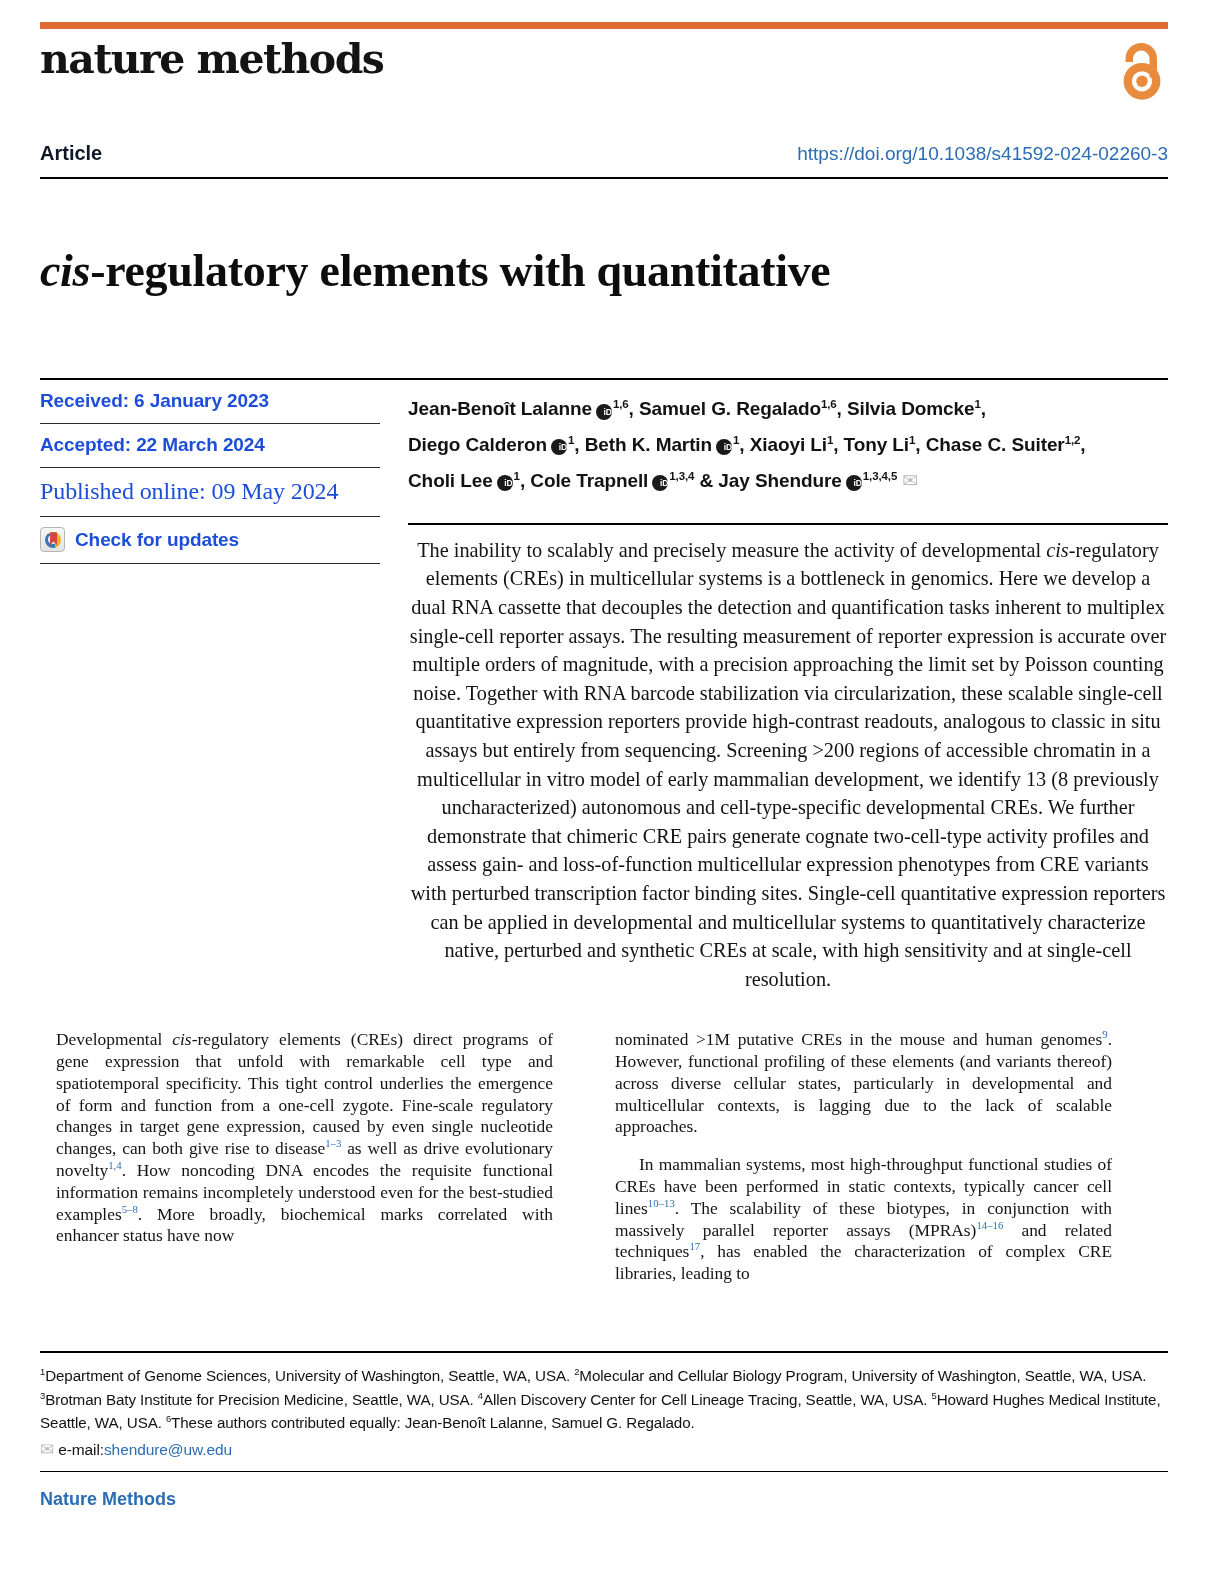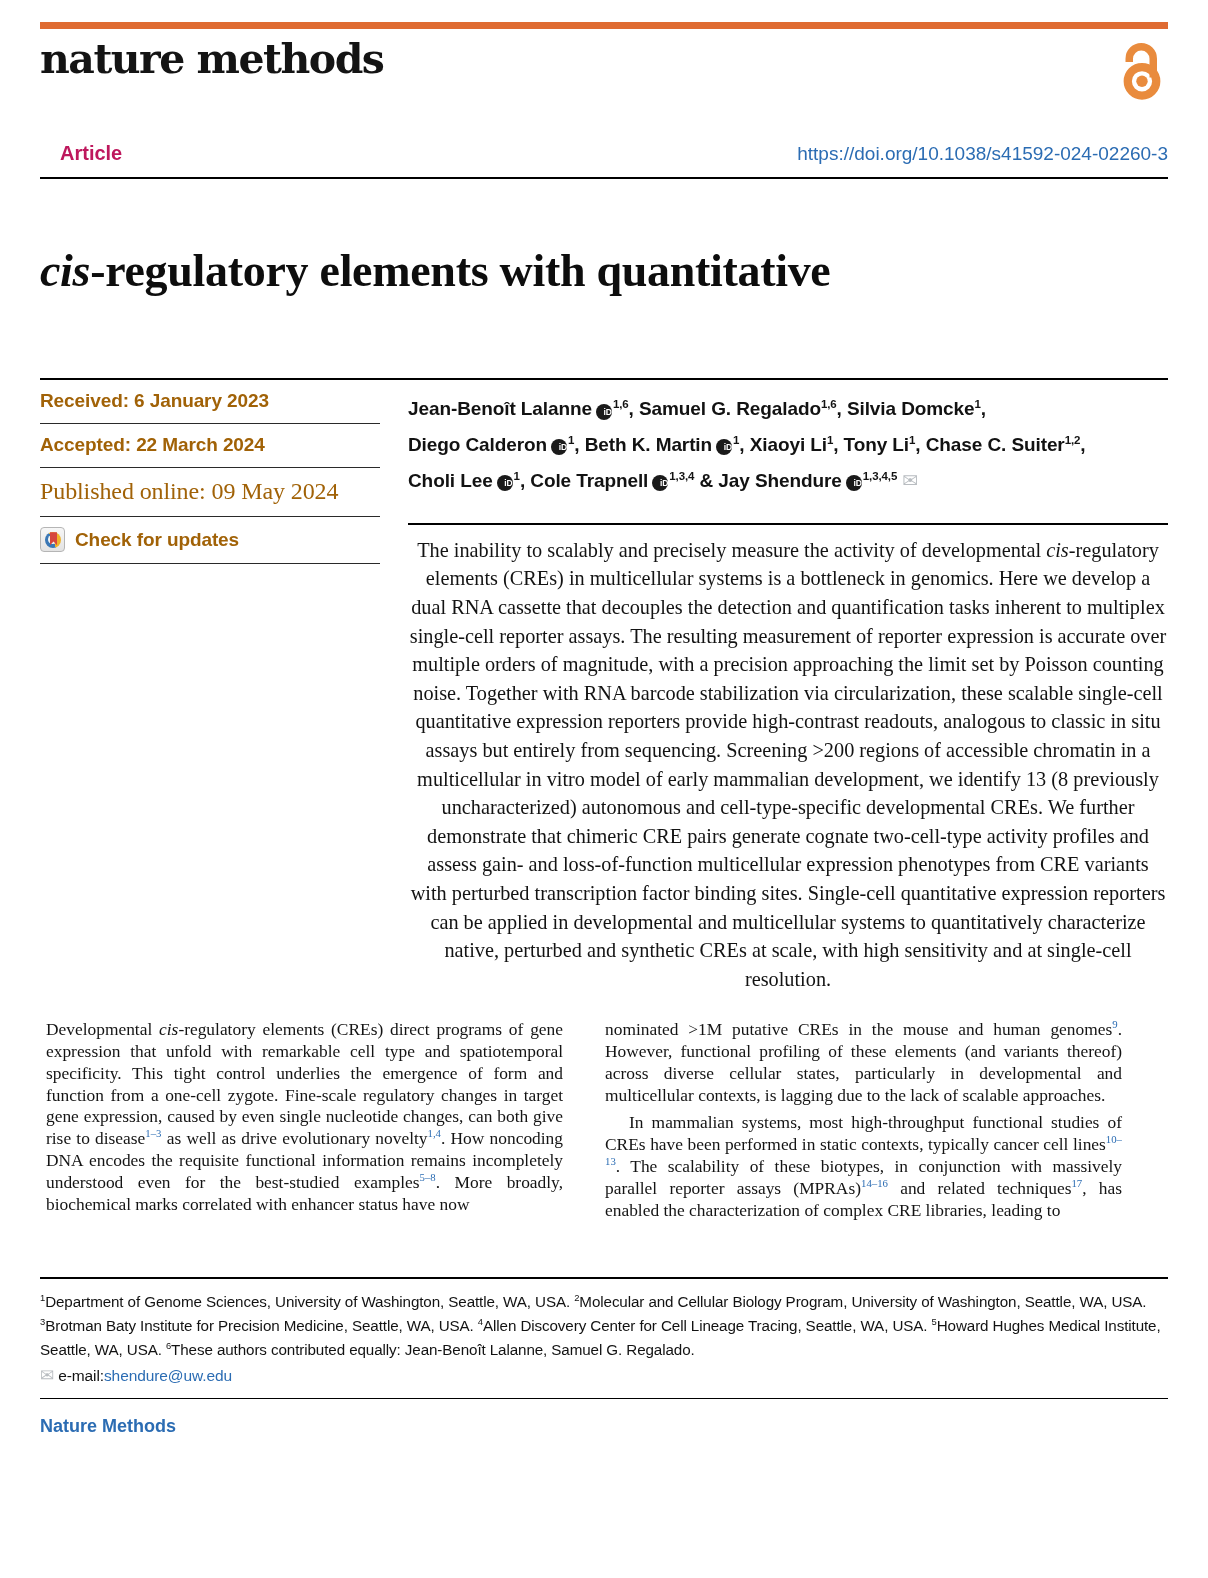--- a/index.html
+++ b/index.html
@@ -15,37 +15,37 @@
   .topbar { margin-top:22px; height:7px; background:#df6b32; }
   .header { display:flex; justify-content:space-between; align-items:flex-start; margin-top:7px; }
   .journal-logo {
     font-family:"DejaVu Serif", serif; font-weight:700; font-size:41px;
     letter-spacing:-1.5px; color:#141414; line-height:1.15;
   }
   .oa-icon { margin-top:4px; margin-right:2px; }
 
   
   .masthead { display:flex; justify-content:space-between; align-items:baseline; margin-top:38px; }
-  .article-label { font-size:20px; font-weight:700; color:#be185d;margin-left:20px; }
+  .article-label { font-size:20px; font-weight:700; color:#0f172a; }
   .doi-link { font-size:19px; font-weight:500; color:#2b6cb3; text-decoration:none; }
   .rule-heavy { border-top:2px solid #000; margin-top:12px; }
 
   
   h1.title {
     font-family:"Liberation Serif", serif; font-weight:700; font-size:46px;
     line-height:1.21; letter-spacing:-0.3px; color:#0d0d0d; margin-top:8px;
   }
   h1.title i { font-style:italic; }
 
   
   .metagrid { display:flex; gap:28px; margin-top:80px; border-top:2px solid #000; }
   .metacol { width:340px; flex:none; }
   .metarow {
     padding:10px 0 11px; border-bottom:1.3px solid #2a2a2a;
-    font-size:19px; font-weight:700; color:#a16207; letter-spacing:-0.1px;
+    font-size:19px; font-weight:700; color:#1d4ed8; letter-spacing:-0.1px;
   }
   .metarow.serif { font-family:"Liberation Serif", serif; font-weight:400; font-size:24px; }
   .metarow.check { display:flex; align-items:center; gap:10px; cursor:pointer; }
 
   .crossmark { width:25px; height:25px; flex:none; border:1px solid #b5b5b5; border-radius:4px;
     background:linear-gradient(#f7f7f7,#e3e3e3); position:relative;
     display:flex; align-items:center; justify-content:center; }
   .crossmark .ring { width:16px; height:16px; border-radius:50%;
     background:conic-gradient(from 160deg, #3a77b5 0deg 170deg, #efb32a 170deg 360deg);
     display:flex; align-items:center; justify-content:center; }
@@ -68,21 +68,21 @@
     font-family:"Liberation Serif", serif; font-size:20.3px; line-height:28.6px;
     margin-top:11px; color:#131313;text-align:center;
   }
   .abstract i { font-style:italic; }
 
   
   .bodygrid { display:flex; gap:30px; margin-top:20px;
     font-family:"Liberation Serif", serif; font-size:17.4px; line-height:21.8px;
     text-align:justify; color:#141414; }
   .bodycol { width:529px; flex:none; }
-  .bodycol p { margin:6px; }
+  .bodycol p { margin:16px; }
   .bodycol p.indent { text-indent:24px; }
   sup.ref { color:#2b6cb3; font-size:62%; line-height:0; cursor:pointer; }
   sup.fn { font-size:62%; line-height:0; }
 
   
   .footnotes { margin-top:50px; border-top:2px solid #000; padding-top:11px;
     font-size:15.2px; line-height:23.6px; color:#121212; letter-spacing:-0.1px; }
   .email-row { margin-top:3px; font-size:15.5px; display:flex; align-items:center; }
   .email-row .mailicon { margin:0 4px 0 0; font-size:17px; }
   .email-link { color:#2b6cb3; text-decoration:none; }

